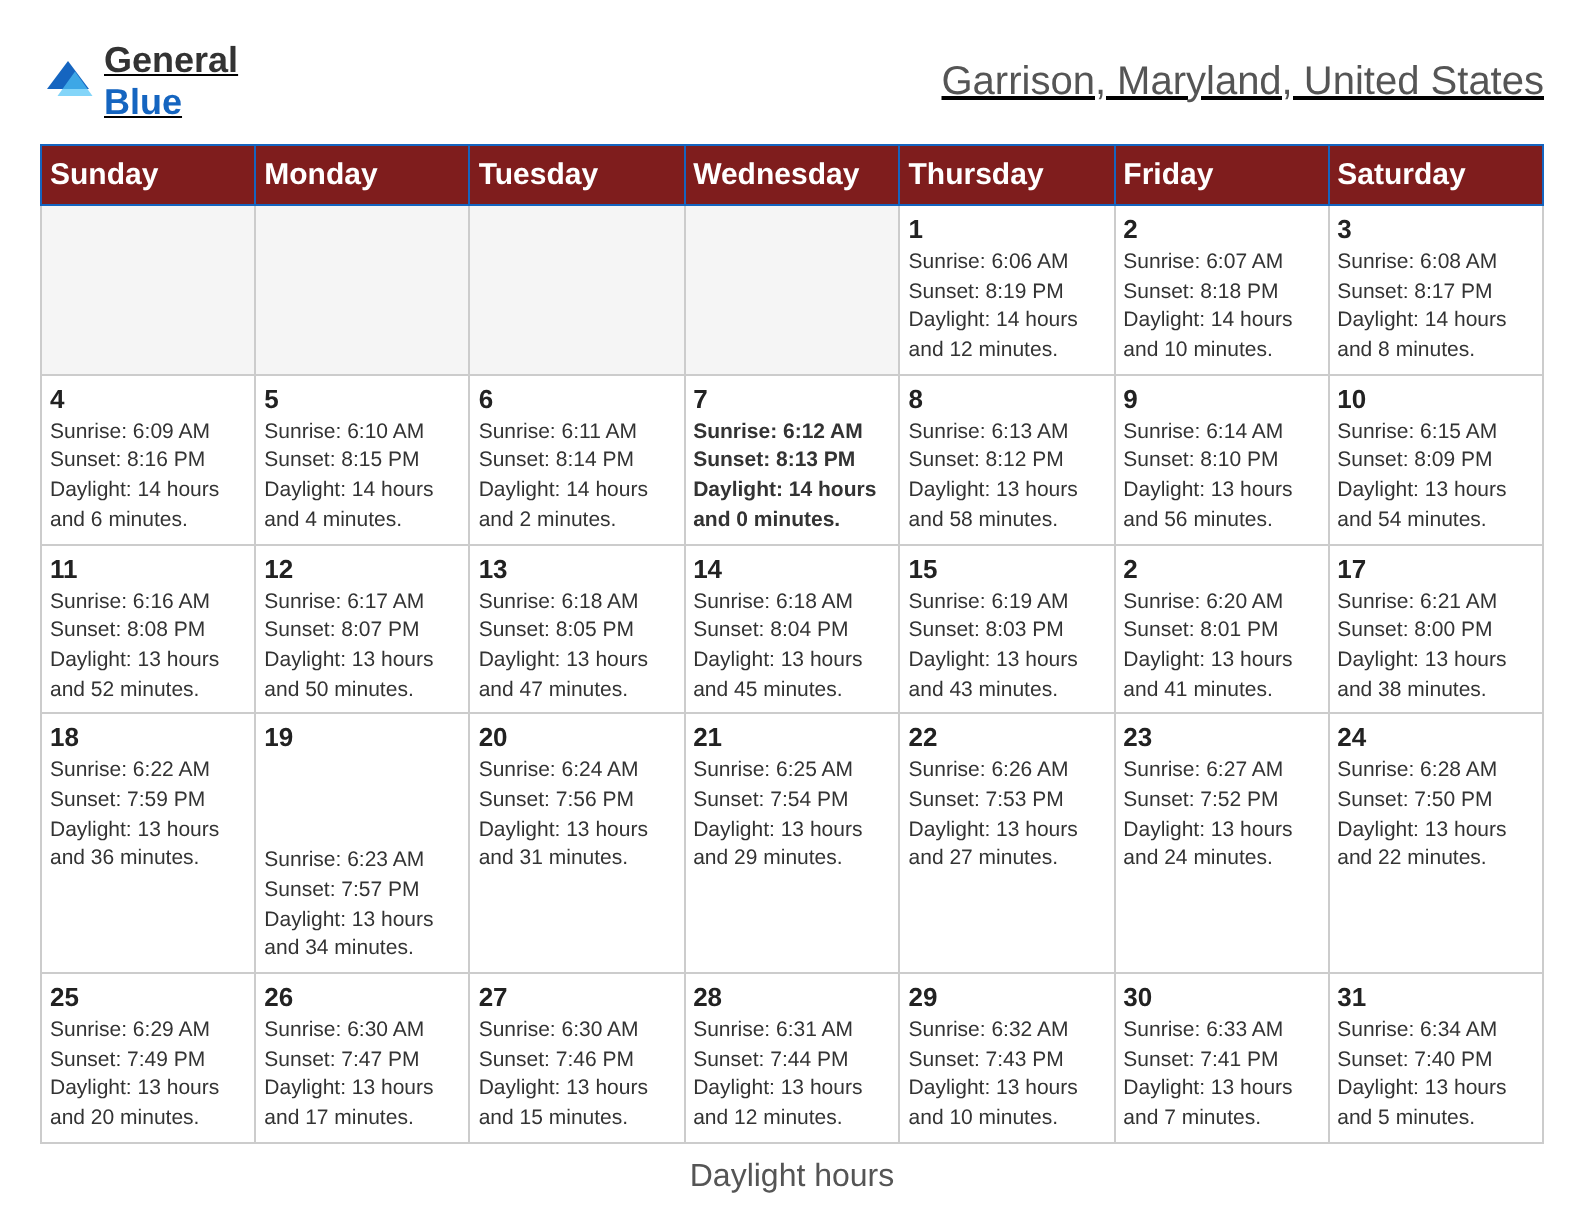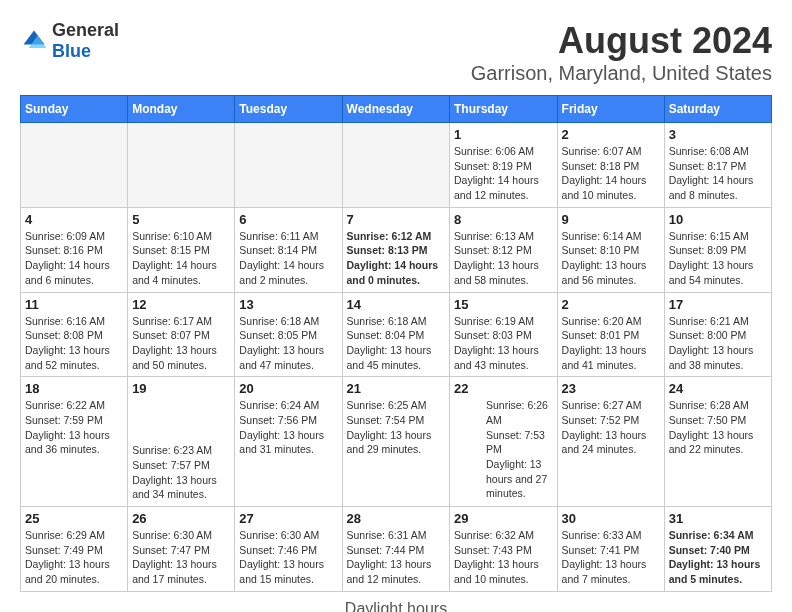--- a/index.html
+++ b/index.html
@@ -6,22 +6,23 @@
     body {
       font-family: Arial, sans-serif;
       background: #fff;
       width: 792px;
       min-height: 612px;
       padding: 20px;
     }
     .header {
       display: flex;
       justify-content: space-between;
-      align-items: flex-start;
+      align-items: center;
       margin-bottom: 10px;
+      text-decoration: underline;
     }
     .logo {
       display: flex;
       align-items: center;
       gap: 4px;
     }
     .logo-text-general {
       font-size: 18px;
       font-weight: bold;
       color: #333;
@@ -46,25 +47,25 @@
     .location {
       font-size: 20px;
       color: #555;
     }
     .calendar {
       width: 100%;
       border-collapse: collapse;
       font-size: 11px;
     }
     .calendar th {
-      background: #3b82f6;
+      background: #7f1d1d;
       color: #fff;
       padding: 6px 4px;
       text-align: left;
-      font-size: 12px;
+      font-size: 15px;
       font-weight: bold;
       border: 1px solid #1565c0;
     }
     .calendar td {
       border: 1px solid #ccc;
       vertical-align: top;
       padding: 4px;
       width: 108px;
       min-height: 80px;
       color: #333;
@@ -100,21 +101,20 @@
       <rect x="0" y="0" width="32" height="32" fill="white"></rect>
       <polygon points="16,4 28,20 4,20" fill="#1565c0"></polygon>
       <polygon points="20,10 30,24 10,24" fill="#4fc3f7" opacity="0.7"></polygon>
     </svg>
     <div>
       <span class="logo-text-general">General</span><br>
       <span class="logo-text-blue">Blue</span>
     </div>
   </div>
   <div class="title-block">
-    <div class="month-year">August 2024</div>
     <div class="location">Garrison, Maryland, United States</div>
   </div>
 </div>
 
 <table class="calendar">
   <thead>
     <tr>
     <th>Sunday</th>
         <th>Monday</th>
         <th>Tuesday</th>
@@ -257,21 +257,21 @@
 Daylight: 13 hours and 31 minutes.</div>
         </td>
         <td>
           <div class="day-number">21</div>
           <div class="day-info" style="white-space: pre-line;">Sunrise: 6:25 AM
 Sunset: 7:54 PM
 Daylight: 13 hours and 29 minutes.</div>
         </td>
         <td>
           <div class="day-number">22</div>
-          <div class="day-info" style="white-space: pre-line; margin-left: 32px;">Sunrise: 6:26 AM
+          <div class="day-info" style="white-space: pre-line;">Sunrise: 6:26 AM
 Sunset: 7:53 PM
 Daylight: 13 hours and 27 minutes.</div>
         </td>
         <td>
           <div class="day-number">23</div>
           <div class="day-info" style="white-space: pre-line;">Sunrise: 6:27 AM
 Sunset: 7:52 PM
 Daylight: 13 hours and 24 minutes.</div>
         </td>
         <td>
@@ -313,21 +313,21 @@
 Daylight: 13 hours and 10 minutes.</div>
         </td>
         <td>
           <div class="day-number">30</div>
           <div class="day-info" style="white-space: pre-line;">Sunrise: 6:33 AM
 Sunset: 7:41 PM
 Daylight: 13 hours and 7 minutes.</div>
         </td>
         <td>
           <div class="day-number">31</div>
-          <div class="day-info" style="white-space: pre-line; font-weight: bold;">Sunrise: 6:34 AM
+          <div class="day-info" style="white-space: pre-line;">Sunrise: 6:34 AM
 Sunset: 7:40 PM
 Daylight: 13 hours and 5 minutes.</div>
         </td>
       </tr>
     </tbody>
 </table>
 
 <div class="footer-note">
   <span>Daylight hours</span>
 </div>

